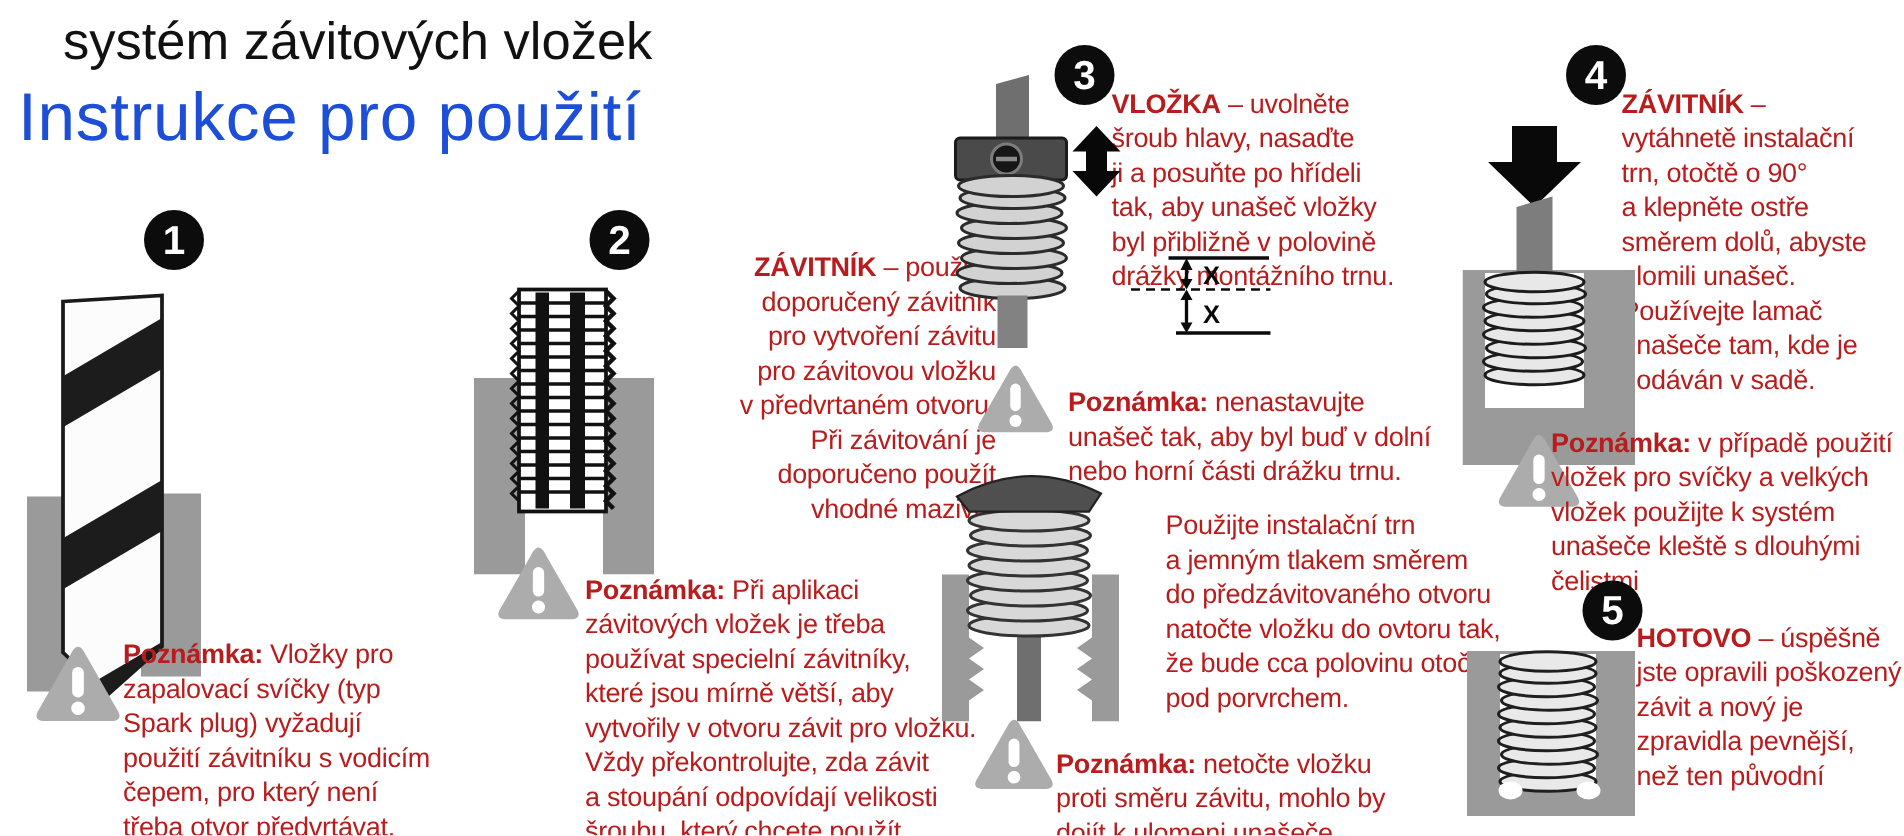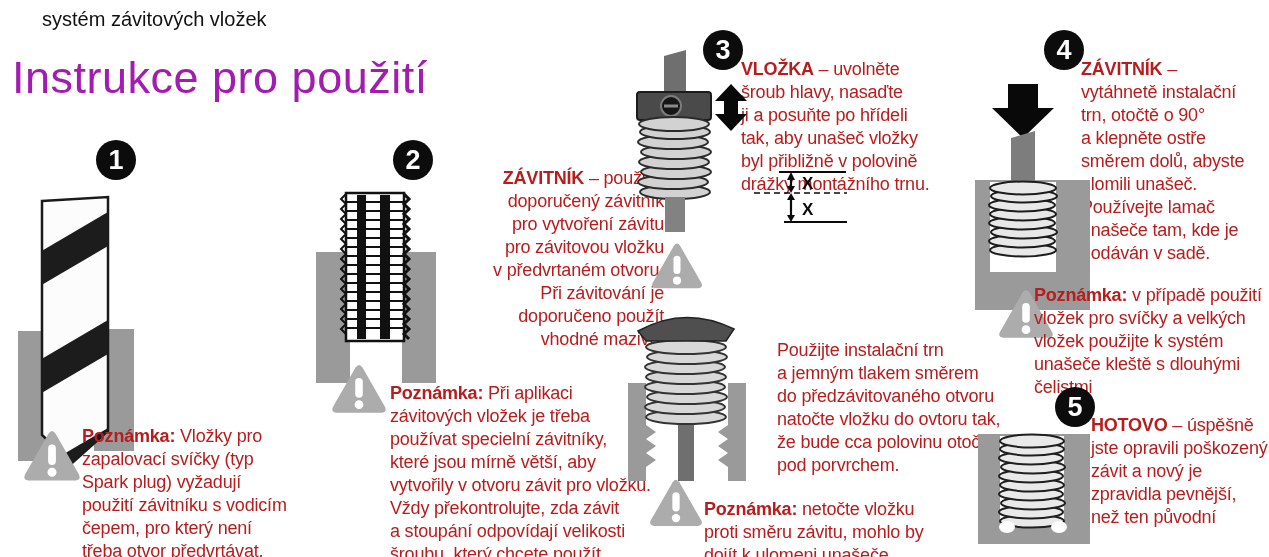--- a/index.html
+++ b/index.html
@@ -1,20 +1,20 @@
 <!DOCTYPE html>
 <html lang="cs"><head>
 <meta charset="utf-8">
 <style>
   html,body{margin:0;padding:0;}
   body{background:#fff;font-family:"Liberation Sans", sans-serif;color:#101010;}
   .page{position:relative;width:1269px;height:557px;background:#ffffff;overflow:hidden;}
 
-  .kicker{position:absolute;left:42px;top:8px;font-size:20px;color:#111;}
-  .main-title{position:absolute;left:12px;top:52px;font-size:45px;color:#a21caf;letter-spacing:0.5px;}
+  .kicker{position:absolute;left:42px;top:8px;font-size:35px;color:#111;}
+  .main-title{position:absolute;left:12px;top:52px;font-size:45px;color:#1d4ed8;letter-spacing:0.5px;}
 
   .badge{position:absolute;width:40px;height:40px;border-radius:50%;background:#0C0C0C;color:#fff;
          display:flex;align-items:center;justify-content:center;font-weight:bold;font-size:27px;}
 
   .txt{position:absolute;font-size:18px;line-height:23px;white-space:pre-line;color:#b91c1c;letter-spacing:-0.2px;}
   .step-body{text-indent:12px;}
   .b{font-weight:bold;}
 
   .warn{position:absolute;}
   svg{display:block;}
@@ -164,20 +164,25 @@
       <polygon points="157,151 153,158 161,158" fill="#0a0a0a" stroke="none"></polygon>
       <polygon points="157,180 153,173 161,173" fill="#0a0a0a" stroke="none"></polygon>
     </g>
     <text class="dimtext" x="168" y="147">X</text>
     <text class="dimtext" x="168" y="173">X</text>
   </svg>
 
   <svg class="warn" style="left:650px;top:240px;" width="54" height="52" viewBox="0 0 100 92">
       <use href="#warn"></use>
     </svg>
+  <div class="txt" style="left:712px;top:234px;width:285px;">
+    <span class="b">Poznámka:</span><span> nenastavujte
+unašeč tak, aby byl buď v dolní
+nebo horní části drážku trnu.</span>
+  </div>
 
   <svg class="illus" style="left:628px;top:303px;" width="118" height="178" viewBox="0 0 118 178">
     <path d="M0,80 H18 V122 l10,7 l-10,7 l10,7 l-10,7 l10,7 l-10,7 V178 H0 Z" fill="#9A9A9A"></path>
     <path d="M118,80 H100 V122 l-10,7 l10,7 l-10,7 l10,7 l-10,7 l10,7 V178 H118 Z" fill="#9A9A9A"></path>
     <rect x="50" y="116" width="16" height="62" fill="#6f6f6f"></rect>
     <g>
       <ellipse cx="58" cy="114" rx="40" ry="7" fill="#d8d8d8" stroke="#333" stroke-width="2"></ellipse>
       <ellipse cx="57" cy="104" rx="40" ry="7" fill="#d8d8d8" stroke="#333" stroke-width="2"></ellipse>
       <ellipse cx="59" cy="94" rx="40" ry="7" fill="#d8d8d8" stroke="#333" stroke-width="2"></ellipse>
       <ellipse cx="57" cy="84" rx="40" ry="7" fill="#d8d8d8" stroke="#333" stroke-width="2"></ellipse>

